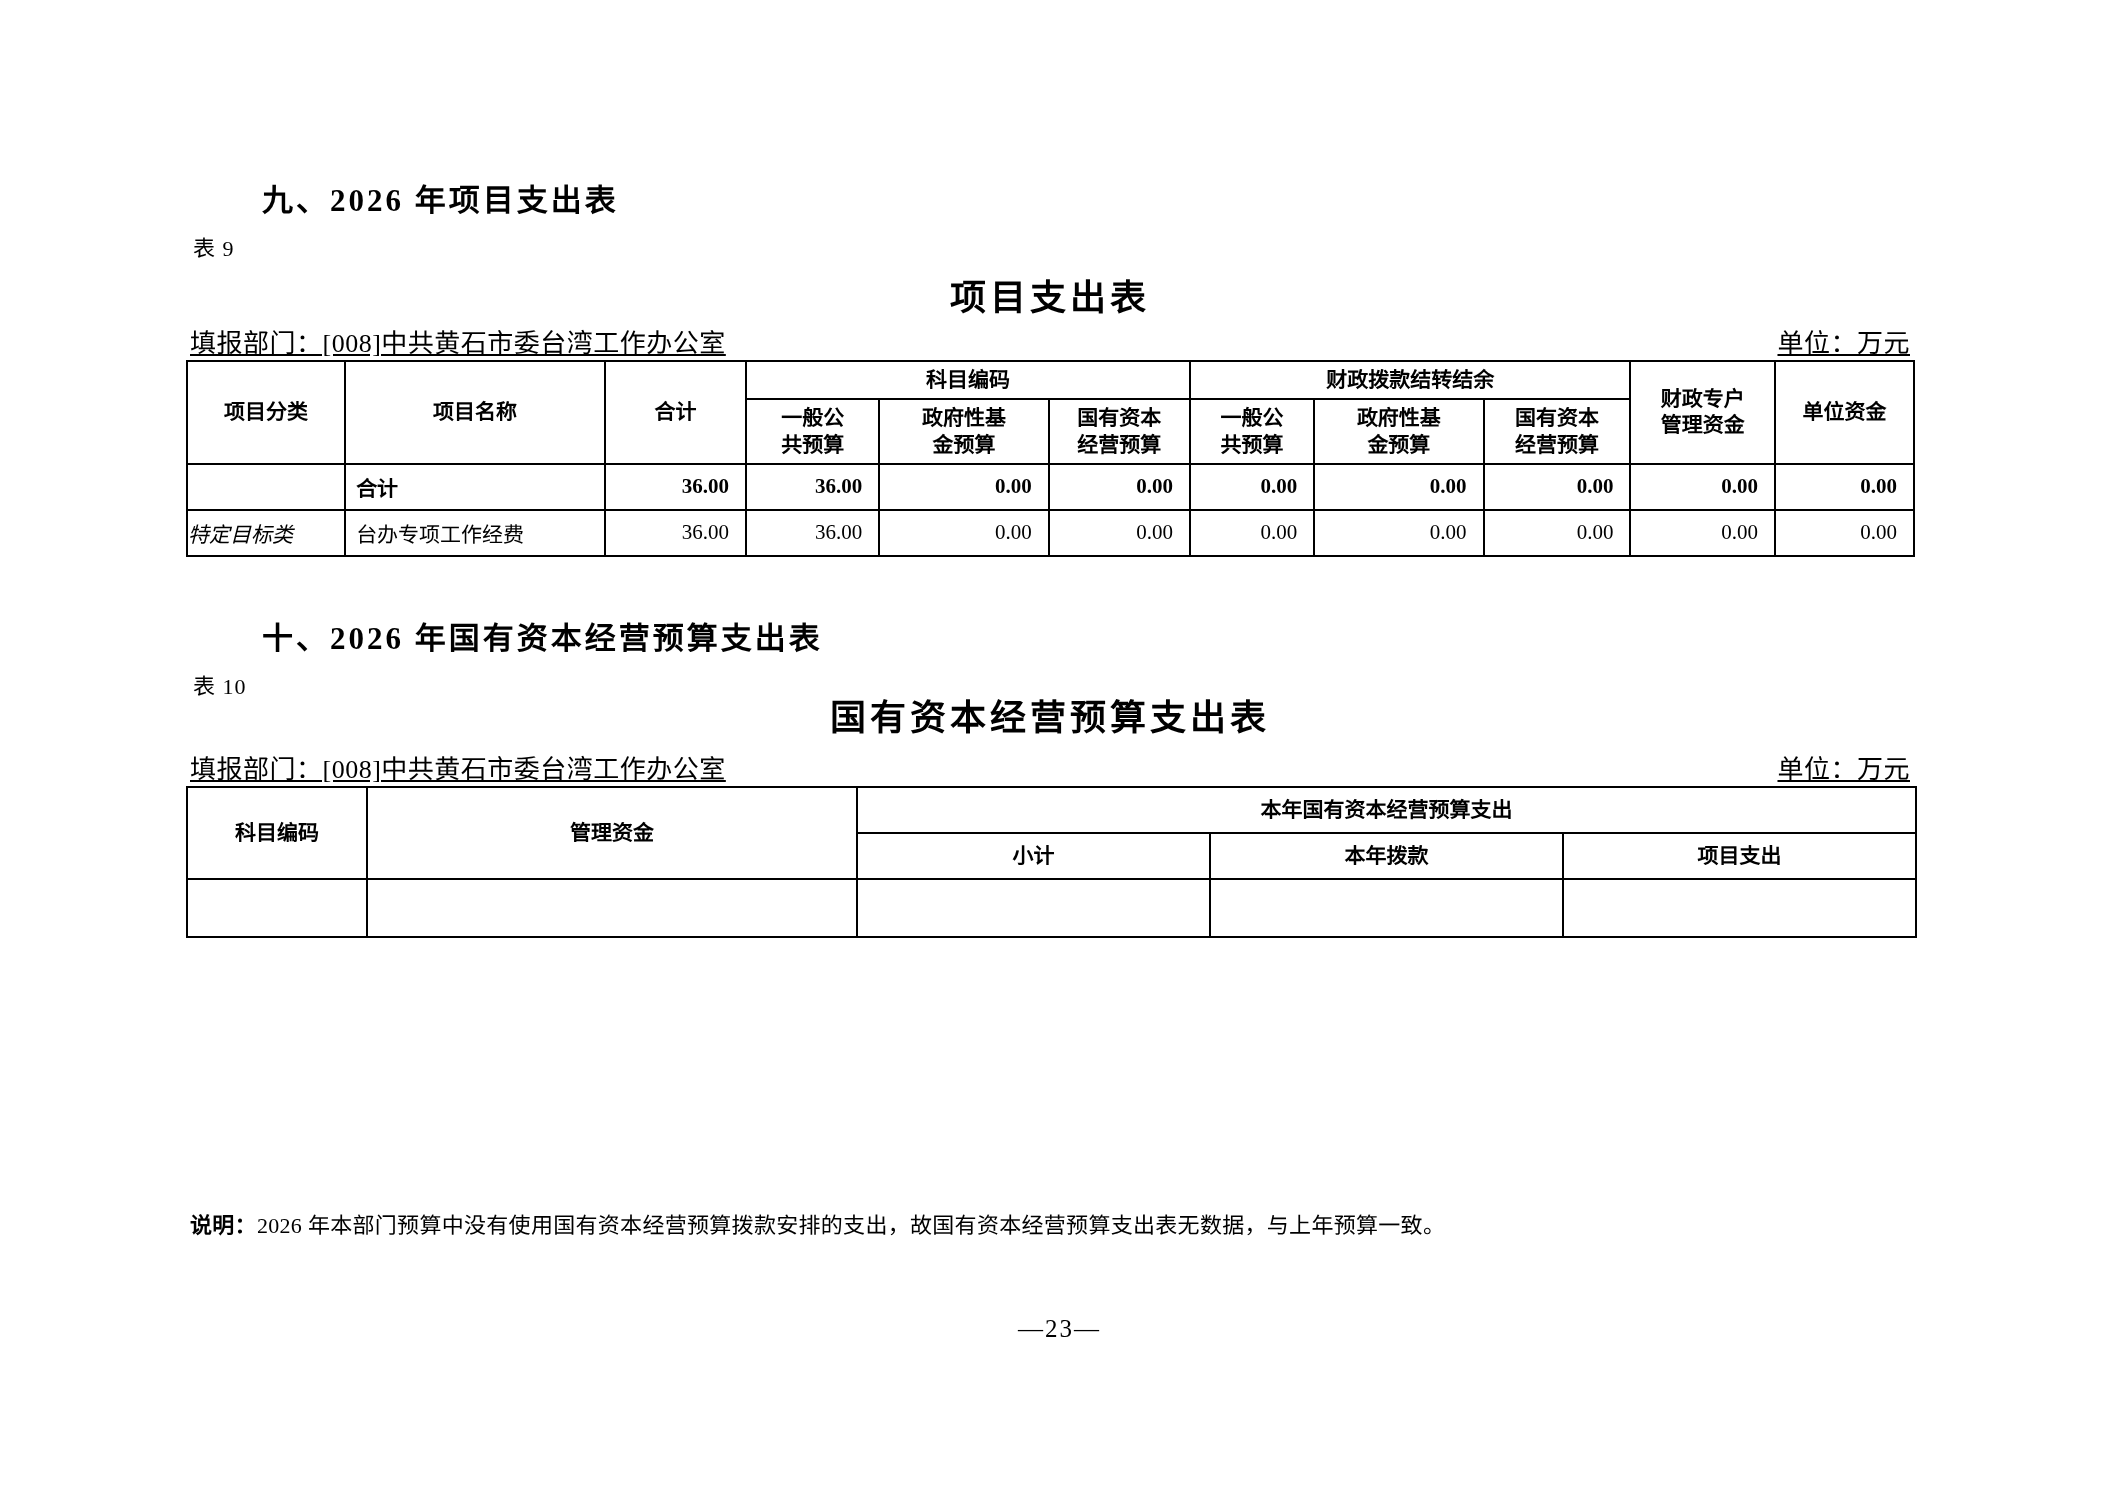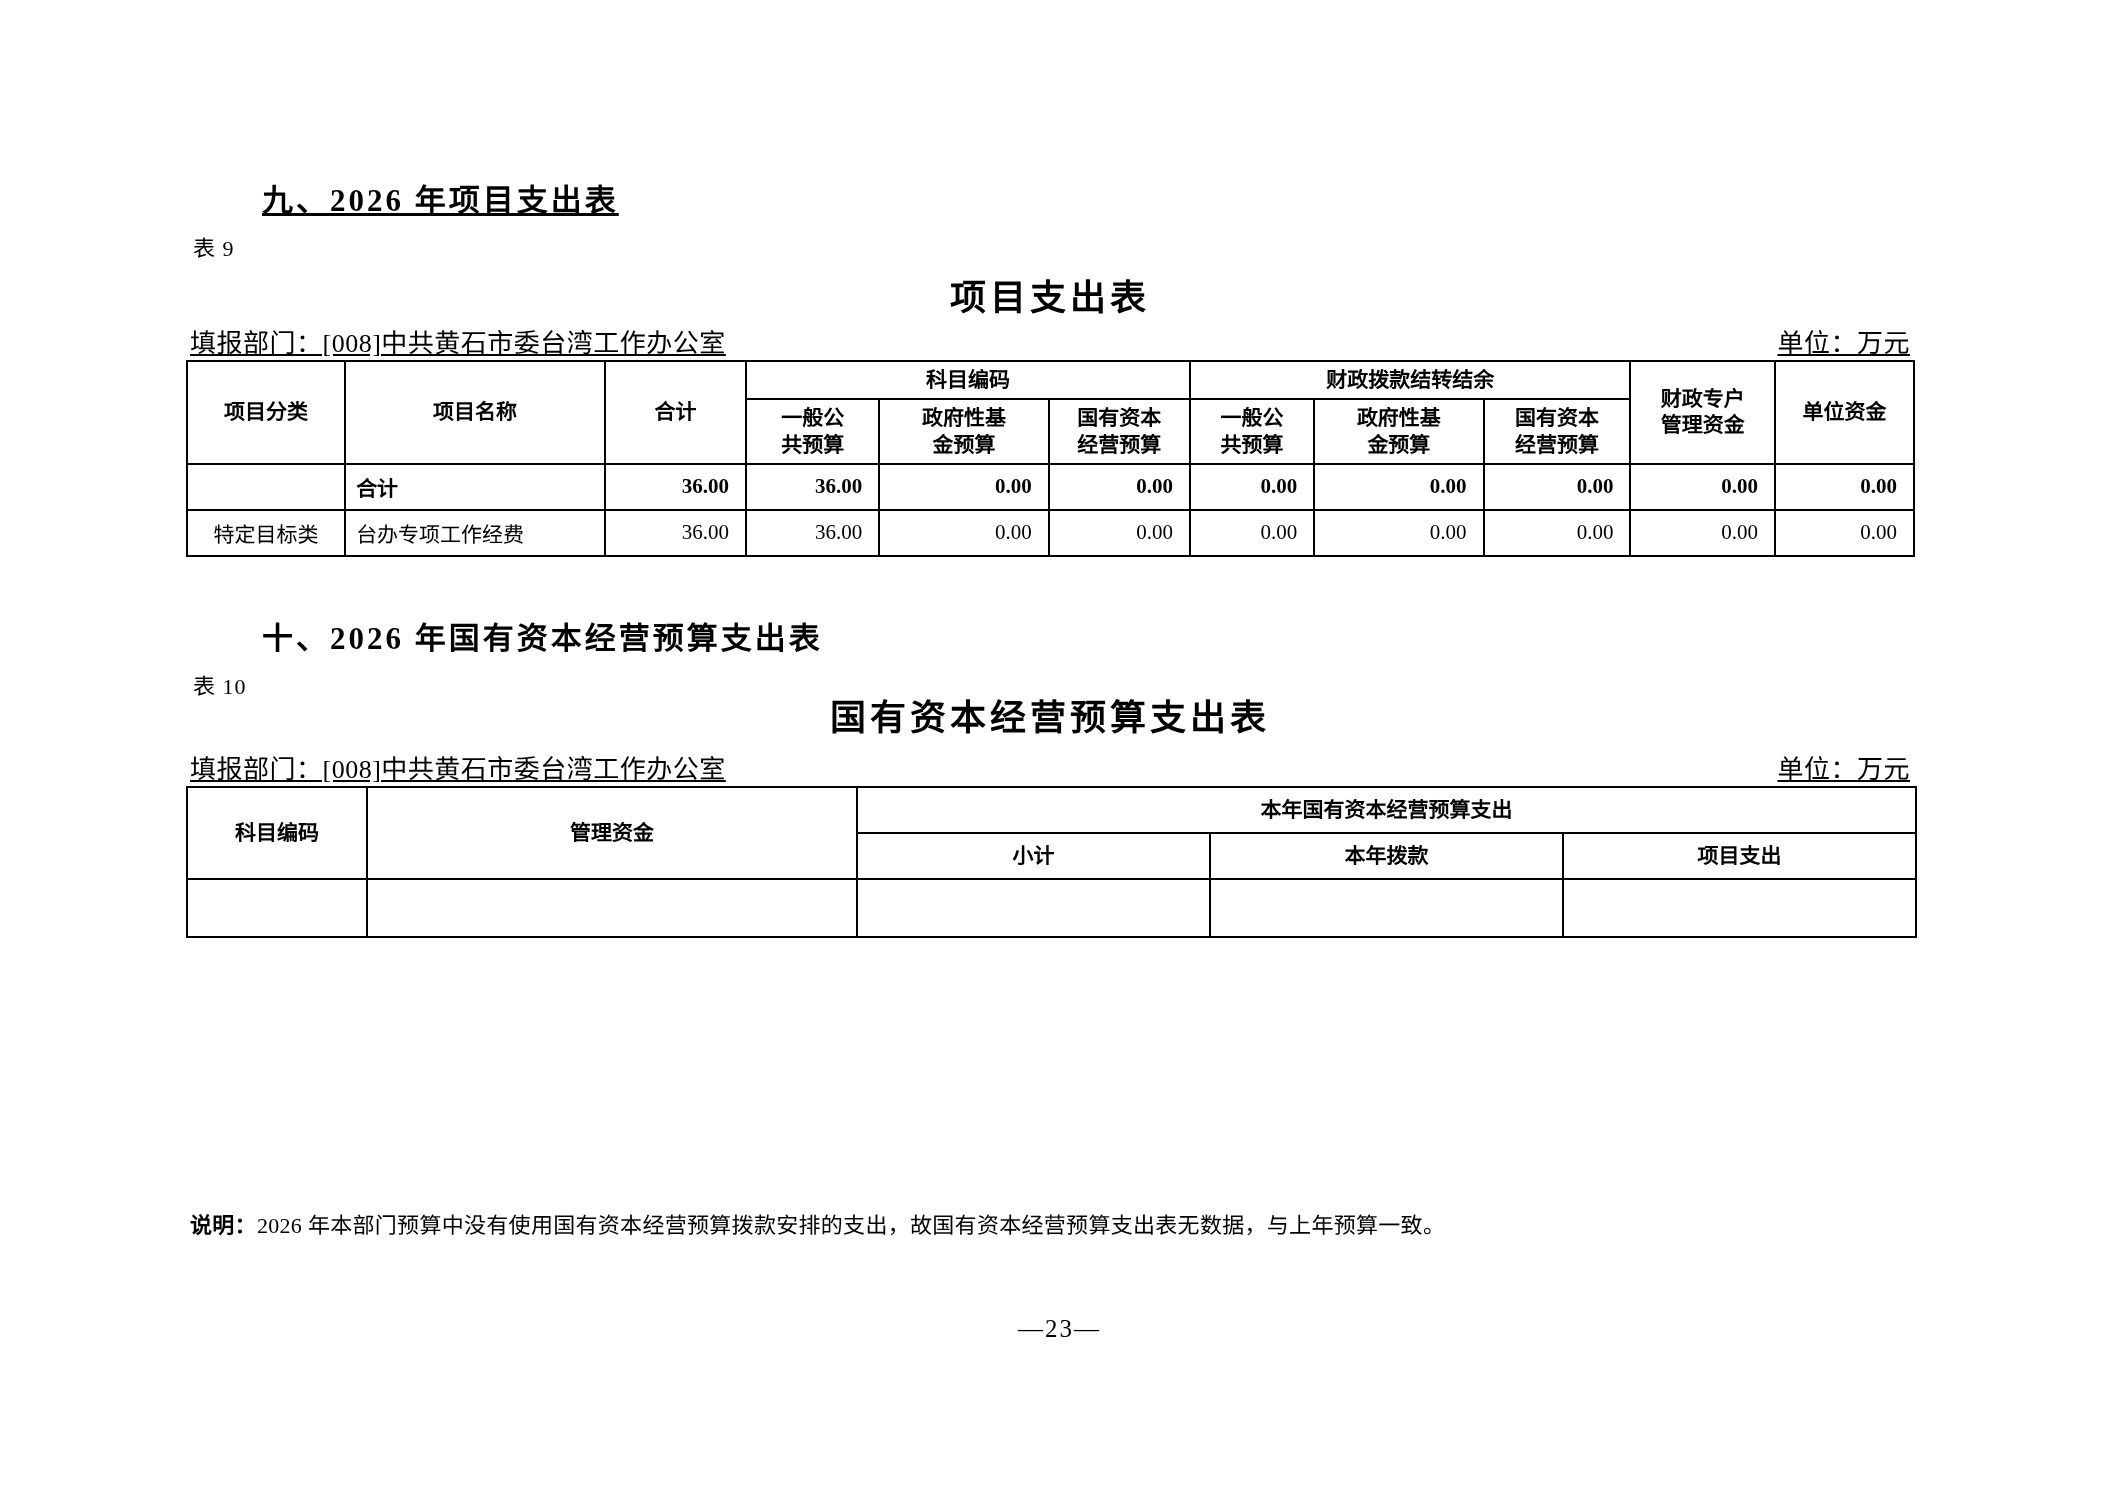--- a/index.html
+++ b/index.html
@@ -63,27 +63,27 @@
     font-weight: normal;
     vertical-align: middle;
     font-family: "Liberation Serif", "DejaVu Serif", serif;
   }
   .hdr {
     text-align: center;
     font-weight: bold;
     line-height: 1.25;
     padding: 5px 2px;
   }
-  .cell-c { text-align: center; }
+  .cell-c { text-align: left; font-style: italic; }
   .cell-l { text-align: left; padding-left: 10px; }
   .cell-r { text-align: right; padding-right: 16px; }
   .bold { font-weight: bold; }
 
   
-  #heading9   { position: absolute; left: 262px; top: 175px; text-decoration: underline; }
+  #heading9   { position: absolute; left: 262px; top: 175px; }
   #tag9       { position: absolute; left: 193px; top: 230px; }
   #title9     { position: absolute; left: 185px; top: 268px; width: 1730px; }
   #meta9      { position: absolute; left: 190px; top: 322px; width: 1720px; }
   #table9     { position: absolute; left: 186px; top: 360px; width: 1729px; }
 
   #heading10  { position: absolute; left: 262px; top: 613px; }
   #tag10      { position: absolute; left: 193px; top: 668px; }
   #title10    { position: absolute; left: 185px; top: 688px; width: 1730px; }
   #meta10     { position: absolute; left: 190px; top: 748px; width: 1720px; }
   #table10    { position: absolute; left: 186px; top: 786px; width: 1729px; }

